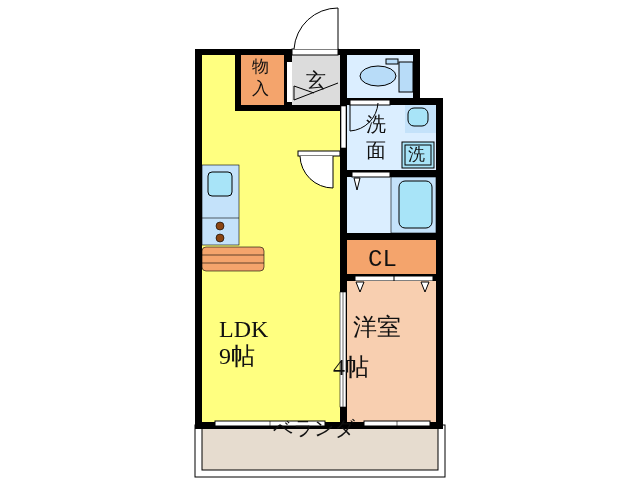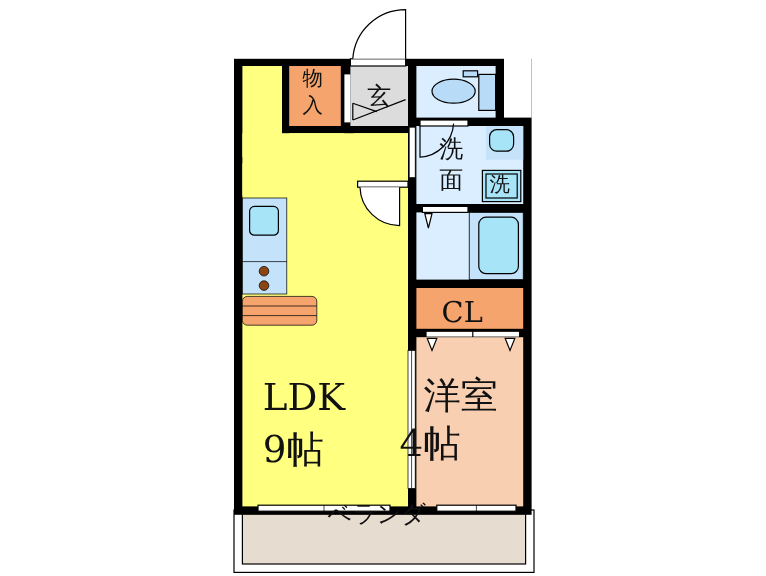--- a/index.html
+++ b/index.html
@@ -1,19 +1,19 @@
 <!DOCTYPE html>
 <html><head>
 <meta charset="utf-8">
 <style>
   html, body { margin: 0; padding: 0; background: #ffffff; }
   body { width: 638px; height: 480px; position: relative; overflow: hidden; }
   #plan { position: absolute; left: 0; top: 0; }
   .lbl { position: absolute; font-family: "DejaVu Serif", "Liberation Serif", serif; color: #111; line-height: 1; white-space: nowrap; }
-  .lbl-big { font-size: 31px; }
+  .lbl-big { font-size: 24px; font-family: Liberation Serif, serif; }
   .lbl-mid { font-size: 20px; }
   .lbl-sm { font-size: 17px; }
 </style>
 </head>
 <body>
 
 <svg id="plan" width="638" height="480" viewBox="0 0 638 480">
 
   <rect x="195" y="425" width="250" height="52" fill="#ffffff" stroke="#000" stroke-width="1"></rect>
   <rect x="202" y="428" width="236" height="42" fill="#e6dccf" stroke="#000" stroke-width="1"></rect>
@@ -88,18 +88,18 @@
   <rect x="364" y="421" width="66" height="5" fill="#ffffff" stroke="#000" stroke-width="1"></rect>
   <line x1="397" y1="421" x2="397" y2="426" stroke="#000" stroke-width="0.6"></line>
 </svg>
 
 <div class="lbl lbl-sm" style="left:252px;top:58px;">物</div>
 <div class="lbl lbl-sm" style="left:252px;top:80px;">入</div>
 <div class="lbl lbl-mid" style="left:306px;top:70px;">玄</div>
 <div class="lbl lbl-mid" style="left:366px;top:114px;">洗</div>
 <div class="lbl lbl-mid" style="left:366px;top:140px;">面</div>
 <div class="lbl lbl-sm" style="left:408px;top:146px;">洗</div>
-<div class="lbl lbl-mid" style="left:368px;top:248px;font-size:24px;">CL</div>
+<div class="lbl lbl-mid" style="left:368px;top:248px;font-size:24px;font-family:Liberation Mono, monospace;">CL</div>
 <div class="lbl lbl-big" style="left:219px;top:317px;">LDK</div>
-<div class="lbl lbl-big" style="left:219px;top:360px;">9帖</div>
+<div class="lbl lbl-big" style="left:219px;top:344px;">9帖</div>
 <div class="lbl lbl-big" style="left:353px;top:315px;">洋室</div>
 <div class="lbl lbl-big" style="left:333px;top:355px;">4帖</div>
 <div class="lbl lbl-mid" style="left:273px;top:418px;">ベランダ</div>
 
 </body></html>

